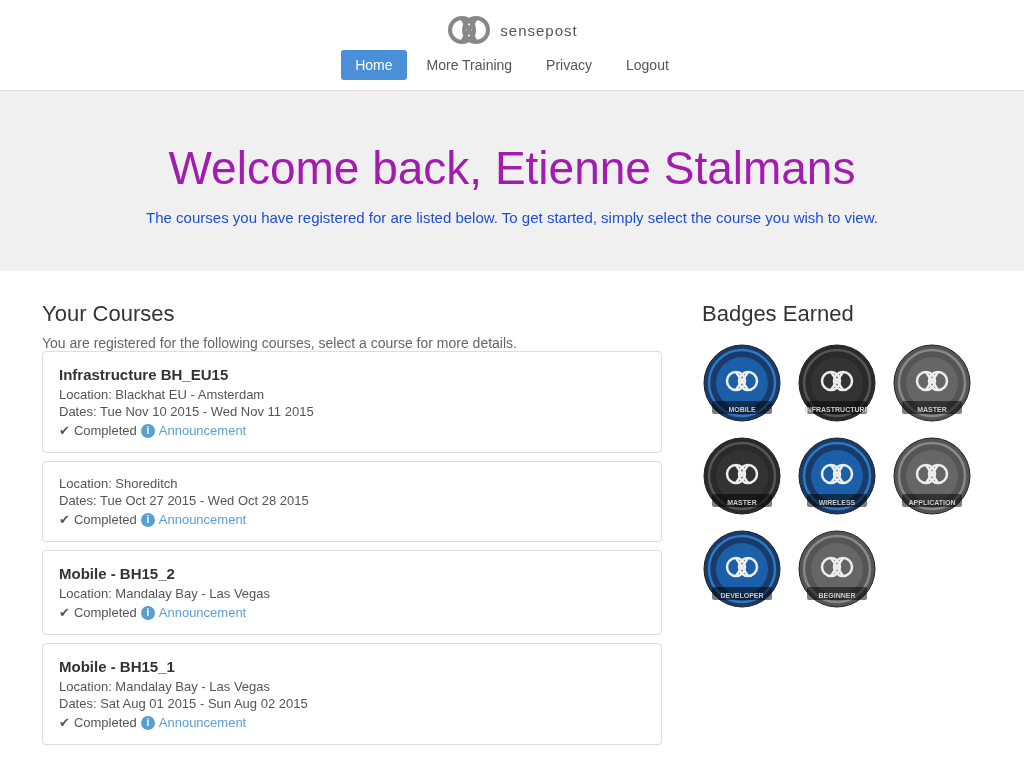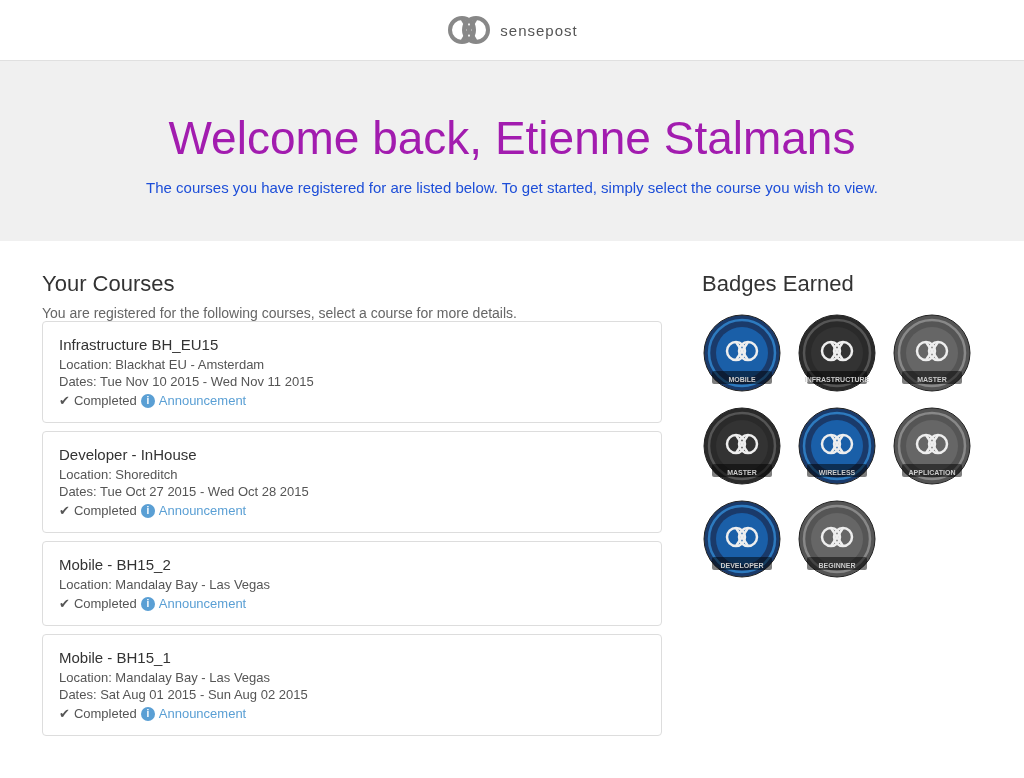--- a/index.html
+++ b/index.html
@@ -90,21 +90,21 @@
     .course-card {
       border: 1px solid #ddd;
       border-radius: 4px;
       padding: 14px 16px;
       margin-bottom: 8px;
       cursor: pointer;
       background: #fff;
     }
     .course-title {
       font-size: 15px;
-      font-weight: normal;
+      font-weight: bold;
       color: #333;
       margin-bottom: 4px;
     }
     .course-location, .course-dates {
       font-size: 13px;
       color: #555;
       margin-bottom: 2px;
     }
     .course-status {
       font-size: 13px;
@@ -162,20 +162,26 @@
 <nav class="navbar">
   <div class="navbar-brand">
     <svg class="brand-logo" viewBox="0 0 46 40">
 
       <circle cx="16" cy="20" r="12" fill="none" stroke="#888" stroke-width="4"></circle>
       <circle cx="30" cy="20" r="12" fill="none" stroke="#888" stroke-width="4"></circle>
       <line x1="16" y1="8" x2="30" y2="32" stroke="#888" stroke-width="4"></line>
       <line x1="30" y1="8" x2="16" y2="32" stroke="#888" stroke-width="4"></line>
     </svg>
     <span class="brand-name">sensepost</span>
+  </div>
+  <div class="navbar-nav">
+    <a class="nav-link active">Home</a>
+    <a class="nav-link">More Training</a>
+    <a class="nav-link">Privacy</a>
+    <a class="nav-link">Logout</a>
   </div>
 </nav>
 
 <div class="hero">
   <h1>Welcome back, Etienne Stalmans</h1>
   <p>The courses you have registered for are listed below. To get started, simply select the course you wish to view.</p>
 </div>
 
 <div class="content">
 
@@ -188,21 +194,20 @@
       <div class="course-location">Location: Blackhat EU - Amsterdam</div>
       <div class="course-dates">Dates: Tue Nov 10 2015 - Wed Nov 11 2015</div>
       <div class="course-status">
         <span class="check-icon">✔</span>
         <span>Completed</span>
         <span class="info-icon">i</span>
         <a class="announcement-link">Announcement</a>
       </div>
     </div>
         <div class="course-card">
-      <div class="course-title">Developer - InHouse</div>
       <div class="course-location">Location: Shoreditch</div>
       <div class="course-dates">Dates: Tue Oct 27 2015 - Wed Oct 28 2015</div>
       <div class="course-status">
         <span class="check-icon">✔</span>
         <span>Completed</span>
         <span class="info-icon">i</span>
         <a class="announcement-link">Announcement</a>
       </div>
     </div>
         <div class="course-card">

